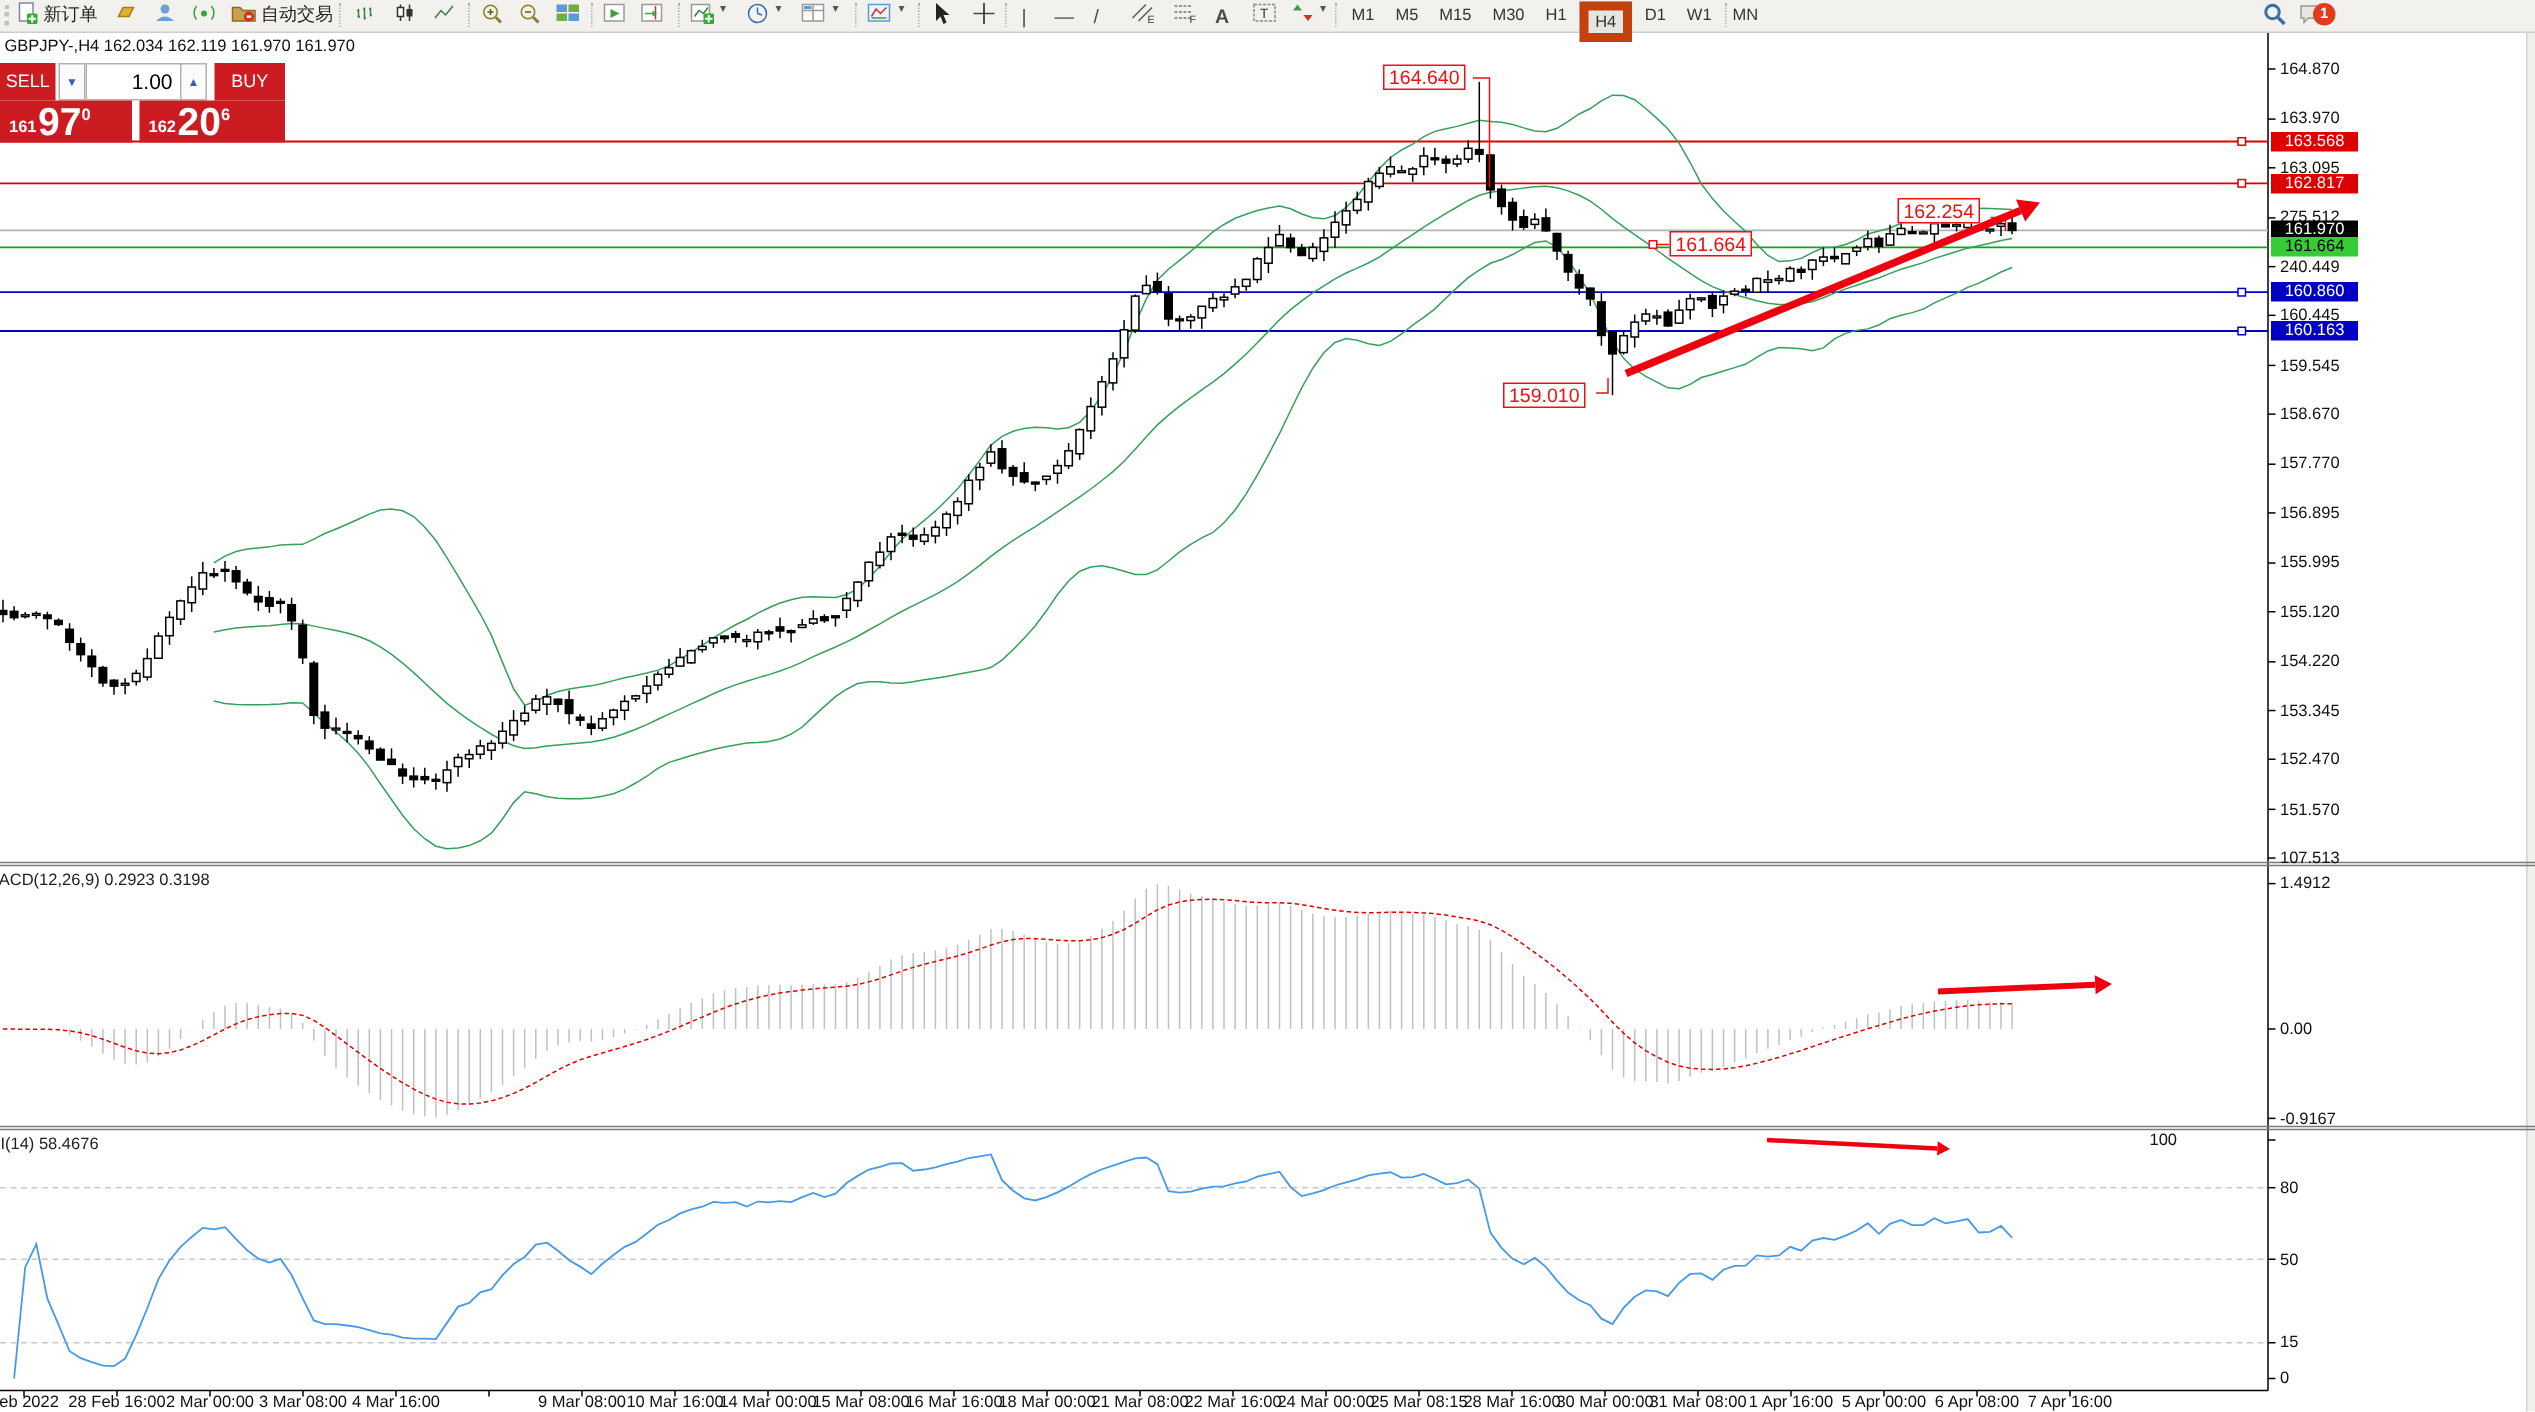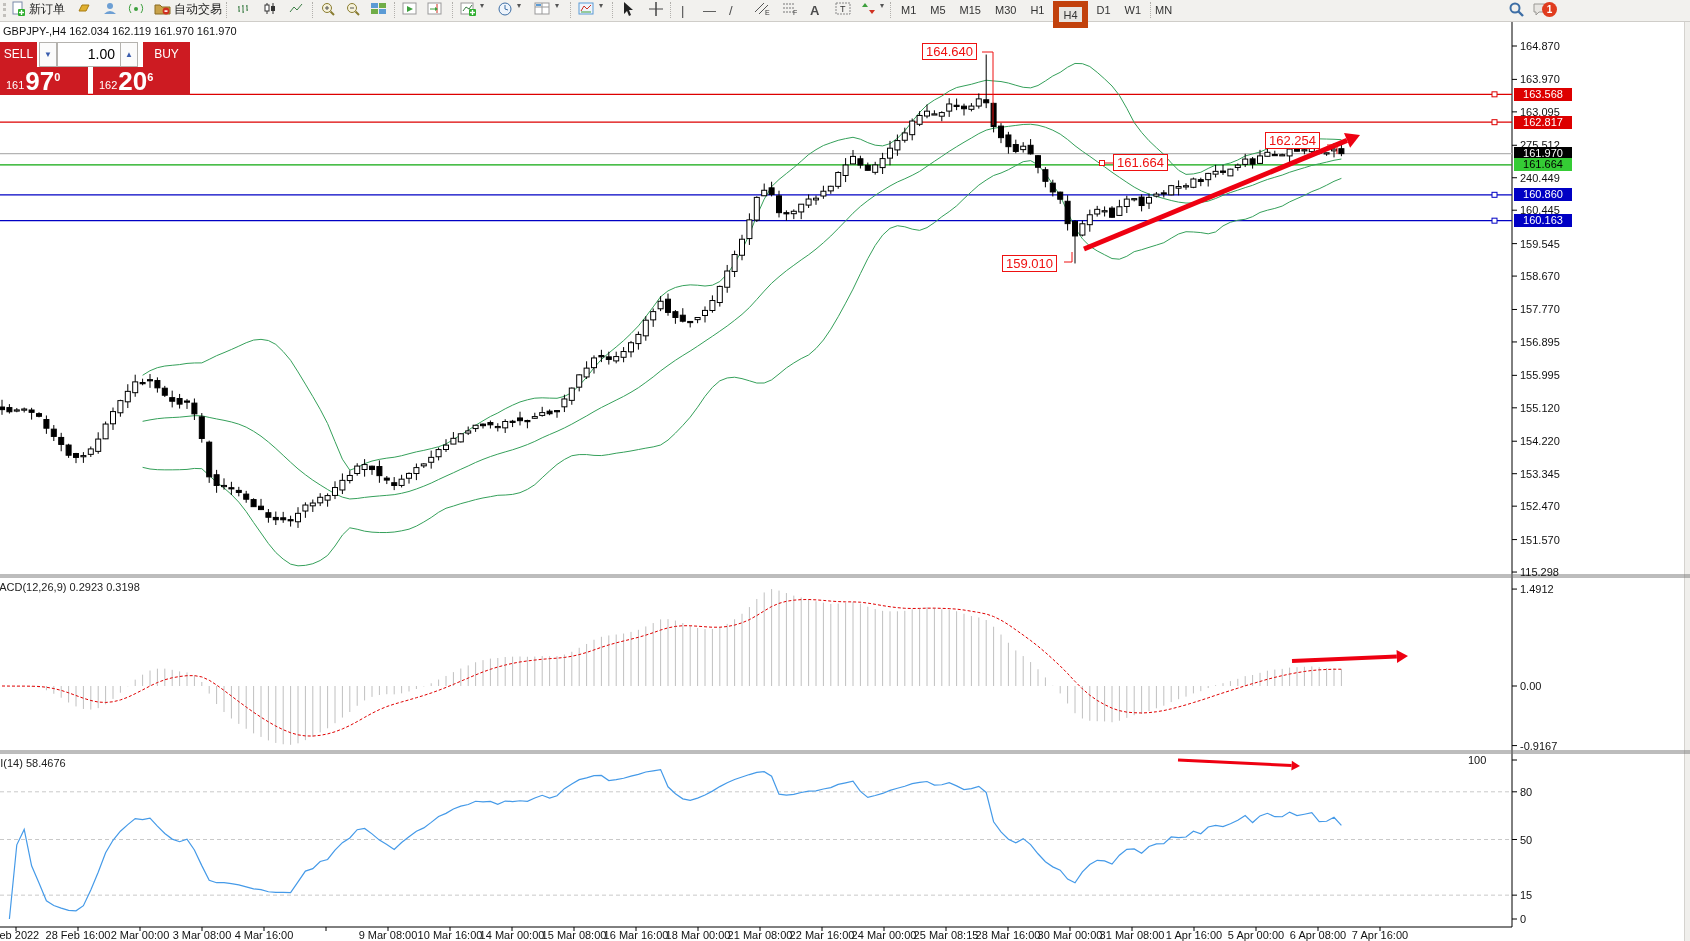--- a/index.html
+++ b/index.html
@@ -31,21 +31,21 @@
   
   #tpanel{position:absolute;left:0;top:42px;width:190px;height:53px;z-index:30;font-family:"Liberation Sans",sans-serif;}
   .red{background:#cd1b22;color:#fff;}
   #sellbtn{position:absolute;left:0;top:0;width:37px;height:25px;font-size:12px;line-height:25px;text-align:center;}
   #buybtn{position:absolute;left:143px;top:0;width:47px;height:25px;font-size:12px;line-height:25px;text-align:center;}
   .spin{position:absolute;top:0;width:18px;height:25px;background:#fbfbfb;border:1px solid #b4b2ae;
         box-sizing:border-box;font-size:8px;color:#3a5dae;text-align:center;line-height:23px;}
   #vol{position:absolute;left:57px;top:0;width:64px;height:25px;background:#fff;border:1px solid #b4b2ae;
        box-sizing:border-box;font-size:14px;color:#000;text-align:right;line-height:23px;padding-right:5px;}
   .bigpx{position:absolute;top:25px;height:28px;display:flex;align-items:flex-end;padding:0 0 1px 6px;box-sizing:border-box;}
-  .px-sm{font-size:11px;font-weight:normal;margin:0 1px 3px 0;}
+  .px-sm{font-size:11px;font-weight:bold;margin:0 1px 3px 0;}
   .px-lg{font-size:26px;font-weight:bold;line-height:26px;}
   .px-sup{font-size:11px;font-weight:bold;margin-bottom:11px;}
   
   #rstrip{position:absolute;left:1684px;top:21px;width:6px;height:920px;background:#f0efec;border-left:1px solid #d5d3cf;z-index:3;}
 </style>
 </head>
 <body>
 
 <div id="toolbar">
   <div class="grip" style="left:3px"></div>
@@ -950,31 +950,31 @@
 <div class="ax" style="left:1520px;top:237.61075000000062px">159.545</div>
 <div class="ax" style="left:1520px;top:270.0820000000006px">158.670</div>
 <div class="ax" style="left:1520px;top:303.48099999999977px">157.770</div>
 <div class="ax" style="left:1520px;top:335.95224999999976px">156.895</div>
 <div class="ax" style="left:1520px;top:369.35125px">155.995</div>
 <div class="ax" style="left:1520px;top:401.8225px">155.120</div>
 <div class="ax" style="left:1520px;top:435.2215000000002px">154.220</div>
 <div class="ax" style="left:1520px;top:467.6927500000002px">153.345</div>
 <div class="ax" style="left:1520px;top:500.1640000000002px">152.470</div>
 <div class="ax" style="left:1520px;top:533.5630000000003px">151.570</div>
-<div class="ax" style="left:1520px;top:566.0342500000004px">115.298</div>
+<div class="ax" style="left:1520px;top:566.0342500000004px">107.513</div>
 <div class="badge" style="top:87.81721999999972px;background:#dd0000;color:#ffffff">163.568</div>
 <div class="badge" style="top:115.6868299999999px;background:#dd0000;color:#ffffff">162.817</div>
 <div class="badge" style="top:147.1190000000002px;background:#000000;color:#ffffff">161.970</div>
 <div class="badge" style="top:158.47466000000065px;background:#35cc35;color:#000000">161.664</div>
 <div class="badge" style="top:188.31109999999967px;background:#0000c4;color:#ffffff">160.860</div>
 <div class="badge" style="top:214.17676999999975px;background:#0000c4;color:#ffffff">160.163</div>
 <div class="ax" style="left:1520px;top:583.072px">1.4912</div>
 <div class="ax" style="left:1520px;top:680px">0.00</div>
 <div class="ax" style="left:1520px;top:739.5855px">-0.9167</div>
-<div class="ax" style="left:1468px;top:754px">100</div>
+<div class="ax" style="left:1433px;top:754px">100</div>
 <div class="ax" style="left:1520px;top:785.8px">80</div>
 <div class="ax" style="left:1520px;top:833.5px">50</div>
 <div class="ax" style="left:1520px;top:889.15px">15</div>
 <div class="ax" style="left:1520px;top:913px">0</div>
 <div class="ax" style="left:16px;top:929px;transform:translateX(-50%)">Feb 2022</div>
 <div class="ax" style="left:78px;top:929px;transform:translateX(-50%)">28 Feb 16:00</div>
 <div class="ax" style="left:140px;top:929px;transform:translateX(-50%)">2 Mar 00:00</div>
 <div class="ax" style="left:202px;top:929px;transform:translateX(-50%)">3 Mar 08:00</div>
 <div class="ax" style="left:264px;top:929px;transform:translateX(-50%)">4 Mar 16:00</div>
 <div class="ax" style="left:326px;top:948px;transform:translateX(-50%)">8 Mar 00:00</div>

